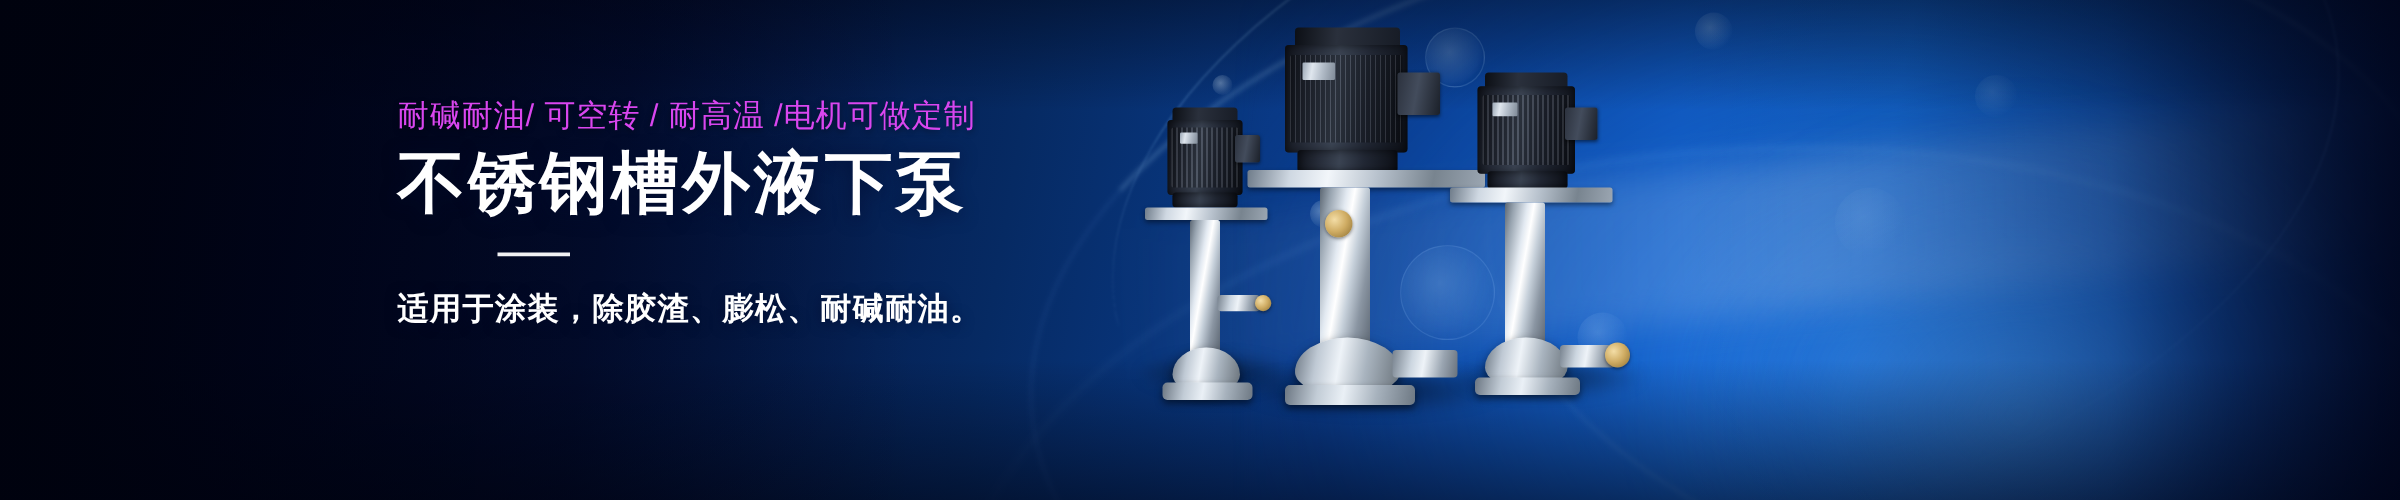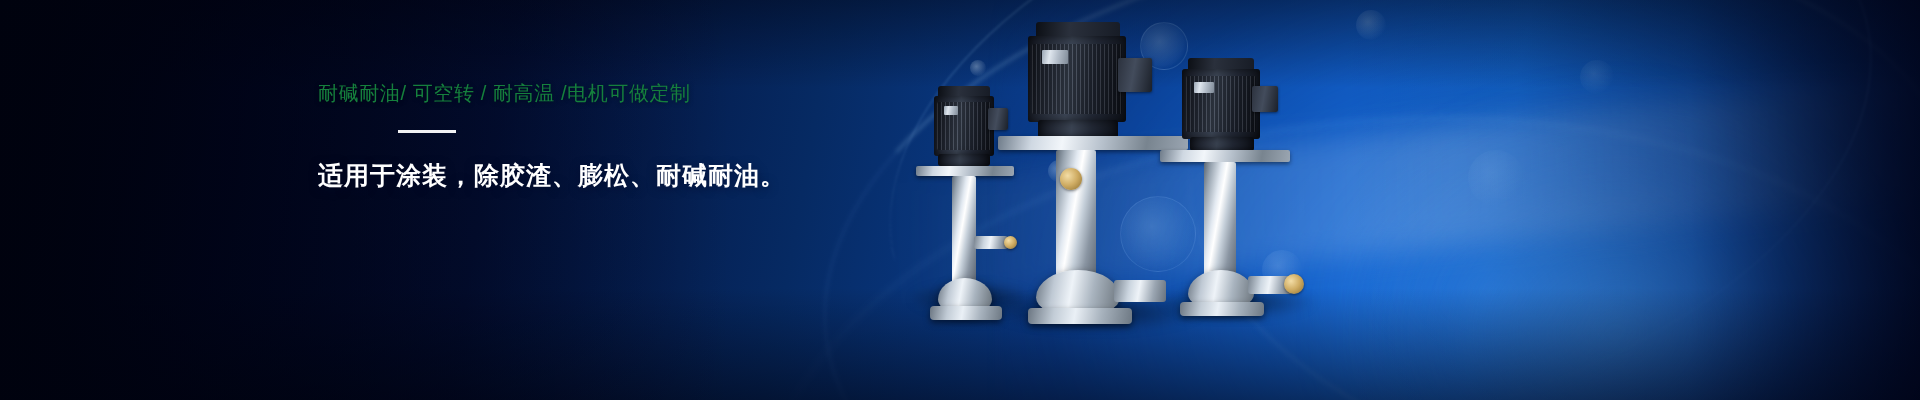--- a/index.html
+++ b/index.html
@@ -133,22 +133,22 @@
 
   
   .copy {
     position: absolute;
     left: 318px;
     top: 78px;
     width: 640px;
     z-index: 12;
   }
   .eyebrow {
-    color: #15803d;
-    font-size: 20px;
+    color: #d946ef;
+    font-size: 25px;
     line-height: 30px;
     letter-spacing: 0.6px;
     font-weight: 400;
     white-space: nowrap;
     text-shadow: 0 1px 5px rgba(0,0,0,0.45);
   }
   .headline {
     margin-top: 6px;
     color: #ffffff;
     font-size: 54px;
@@ -337,17 +337,18 @@
       <div class="shaft" style="left:48px; top:104px; width:32px; height:124px;"></div>
       <div class="casing" style="left:32px; top:212px; width:66px; height:40px;"></div>
       <div class="nozzle" style="left:92px; top:218px; width:44px; height:18px;"></div>
       <div class="brass2" style="left:128px;top:216px; width:20px; height:20px;"></div>
       <div class="foot" style="left:24px; top:244px; width:84px; height:14px;"></div>
     </div>
   </div>
 
   <div class="copy">
     <div class="eyebrow">耐碱耐油/ 可空转 / 耐高温 /电机可做定制</div>
+    <h1 class="headline" style="margin:6px 0 0 0;">不锈钢槽外液下泵</h1>
     <div class="divider"></div>
     <div class="tagline">适用于涂装，除胶渣、膨松、耐碱耐油。</div>
   </div>
 
 </div>
 
 </body></html>

